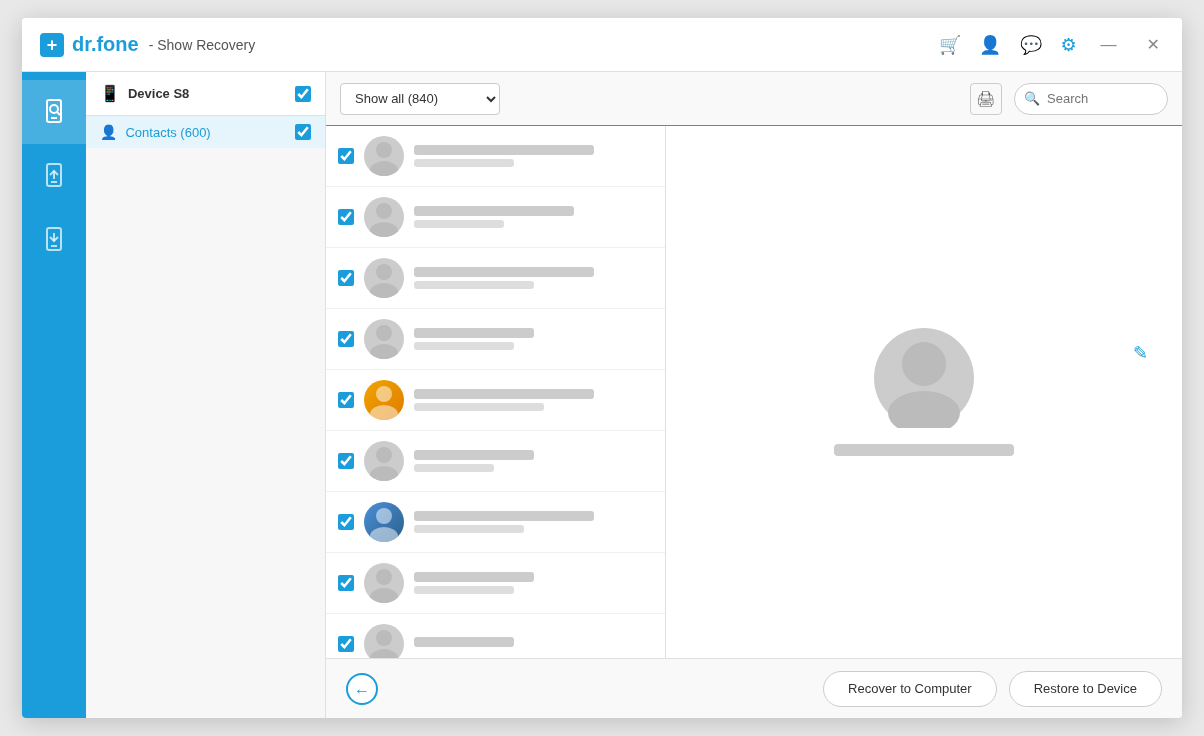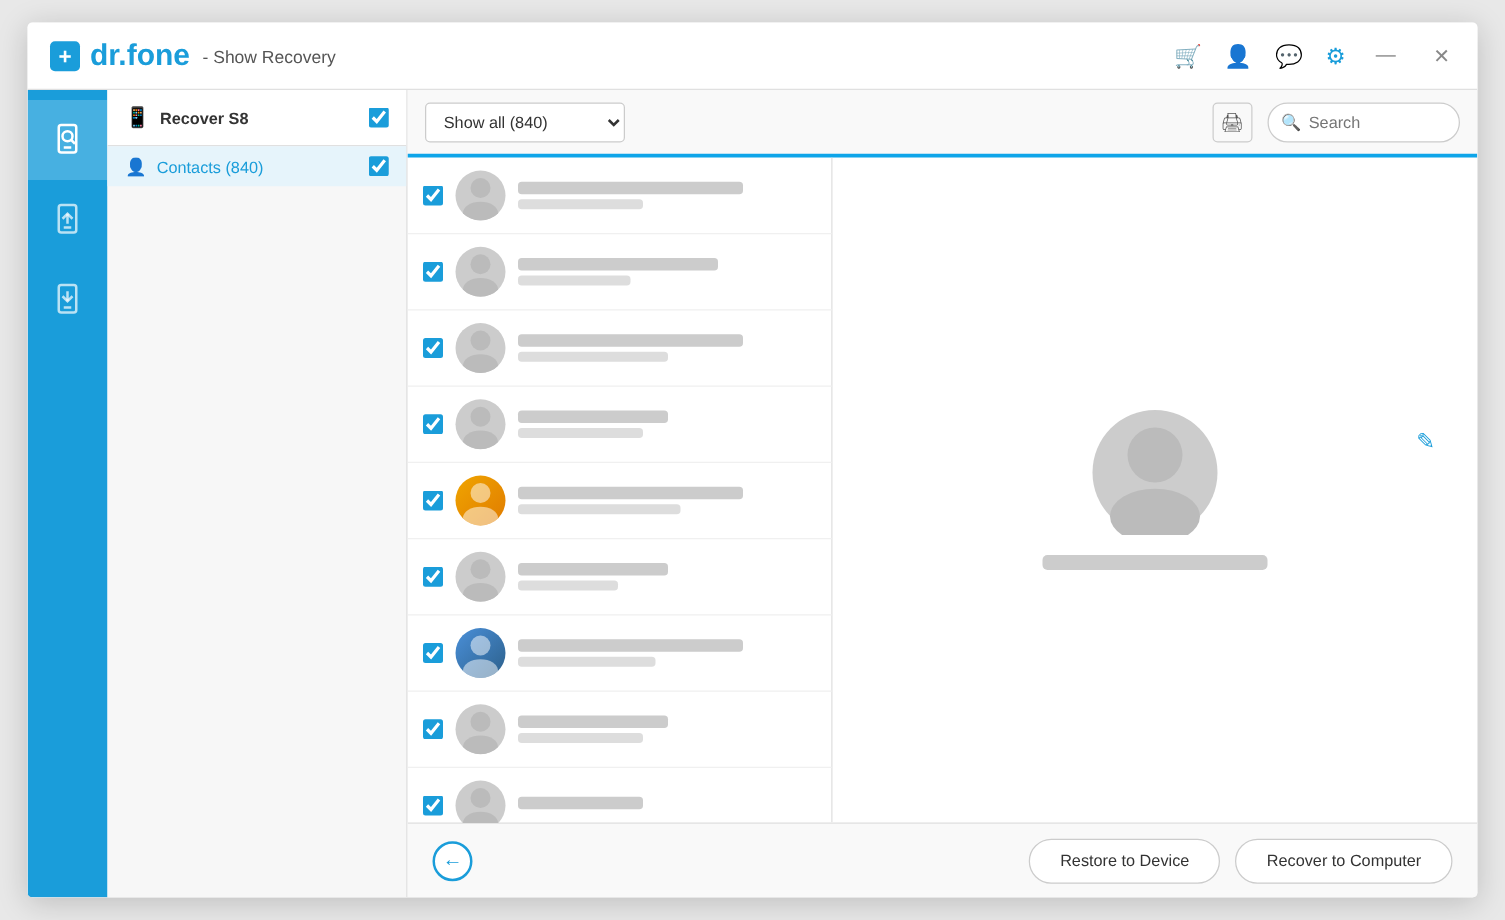--- a/index.html
+++ b/index.html
@@ -4,21 +4,21 @@
   <style>
     * { box-sizing: border-box; margin: 0; padding: 0; }
     body { font-family: 'Segoe UI', Arial, sans-serif; background: #e8e8e8; width: 1204px; height: 736px; overflow: hidden; display: flex; align-items: center; justify-content: center; }
 
     .window { width: 1160px; height: 700px; background: #fff; border-radius: 4px; box-shadow: 0 4px 24px rgba(0,0,0,0.18); display: flex; flex-direction: column; overflow: hidden; }
 
     
     .titlebar { height: 54px; background: #fff; border-bottom: 1px solid #e0e0e0; display: flex; align-items: center; padding: 0 16px; flex-shrink: 0; }
     .titlebar-logo { display: flex; align-items: center; gap: 6px; }
     .logo-icon { width: 28px; height: 28px; }
-    .logo-text { font-size: 24px; font-weight: 700; color: #1a9dda; }
+    .logo-text { font-size: 20px; font-weight: 700; color: #1a9dda; }
     .logo-dash { color: #555; font-size: 14px; margin-left: 4px; }
     .titlebar-spacer { flex: 1; }
     .titlebar-actions { display: flex; align-items: center; gap: 18px; }
     .titlebar-icon { font-size: 18px; color: #f0a500; cursor: pointer; }
     .titlebar-icon.blue { color: #1a9dda; }
     .titlebar-btn { background: none; border: none; cursor: pointer; font-size: 16px; color: #888; padding: 2px 6px; }
 
     
     .main { display: flex; flex: 1; overflow: hidden; }
 
@@ -39,21 +39,21 @@
     .nav-item { display: flex; align-items: center; padding: 8px 14px; cursor: pointer; gap: 8px; }
     .nav-item.active { background: #e6f4fb; }
     .nav-item-icon { font-size: 14px; color: #1a9dda; }
     .nav-item-label { font-size: 13px; color: #1a9dda; flex: 1; }
     .nav-checkbox { width: 16px; height: 16px; accent-color: #1a9dda; cursor: pointer; }
 
     
     .content { flex: 1; display: flex; flex-direction: column; overflow: hidden; }
 
     
-    .toolbar { height: 54px; background: #f9f9f9; border-bottom: 3px solid #0ea5e9; display: flex; align-items: center; padding: 0 14px; gap: 12px; flex-shrink: 0; }
+    .toolbar { height: 54px; background: #f9f9f9; border-bottom: 1px solid #0ea5e9; display: flex; align-items: center; padding: 0 14px; gap: 12px; flex-shrink: 0; }
     .show-select { height: 32px; border: 1px solid #ccc; border-radius: 4px; padding: 0 10px; font-size: 13px; color: #333; background: #fff; cursor: pointer; min-width: 160px; }
     .toolbar-spacer { flex: 1; }
     .print-btn { background: none; border: 1px solid #ccc; border-radius: 4px; width: 32px; height: 32px; display: flex; align-items: center; justify-content: center; cursor: pointer; color: #555; font-size: 15px; }
     .search-box { display: flex; align-items: center; border: 1px solid #ccc; border-radius: 16px; background: #fff; padding: 0 10px; height: 32px; gap: 6px; }
     .search-icon { color: #aaa; font-size: 13px; }
     .search-input { border: none; outline: none; font-size: 13px; color: #333; width: 110px; background: transparent; }
 
     
     .content-body { flex: 1; display: flex; overflow: hidden; }
 
@@ -134,26 +134,26 @@
           <line x1="11" y1="20" x2="17" y2="20" stroke="rgba(255,255,255,0.7)" stroke-width="2"></line>
           <path d="M10 11 L14 15 L18 11" fill="none" stroke="rgba(255,255,255,0.7)" stroke-width="2"></path>
           <line x1="14" y1="7" x2="14" y2="15" stroke="rgba(255,255,255,0.7)" stroke-width="2"></line>
         </svg>
       </div>
     </div>
 
     <div class="left-panel">
       <div class="device-row">
         <span class="device-icon">📱</span>
-        <span class="device-name">Recover S8</span>
+        <span class="device-name">Device S8</span>
         <input type="checkbox" class="checkbox-blue" checked="" style="">
       </div>
       <div class="nav-item active">
         <span class="nav-item-icon">👤</span>
-        <span class="nav-item-label">Contacts (840)</span>
+        <span class="nav-item-label">Contacts (600)</span>
         <input type="checkbox" class="nav-checkbox" checked="" style="">
       </div>
     </div>
 
     <div class="content">
 
       <div class="toolbar">
         <select class="show-select">
           <option>Show all (840)</option>
         </select>
@@ -307,22 +307,22 @@
             </svg>
           </div>
           <div class="detail-name-blur"></div>
         </div>
 
       </div>
 
       <div class="bottom-bar">
         <button class="back-btn">←</button>
         <div class="action-btns">
+          <button class="action-btn">Recover to Computer</button>
           <button class="action-btn">Restore to Device</button>
-          <button class="action-btn">Recover to Computer</button>
         </div>
       </div>
 
     </div>
 
   </div>
 
 </div>
 
 </body></html>

